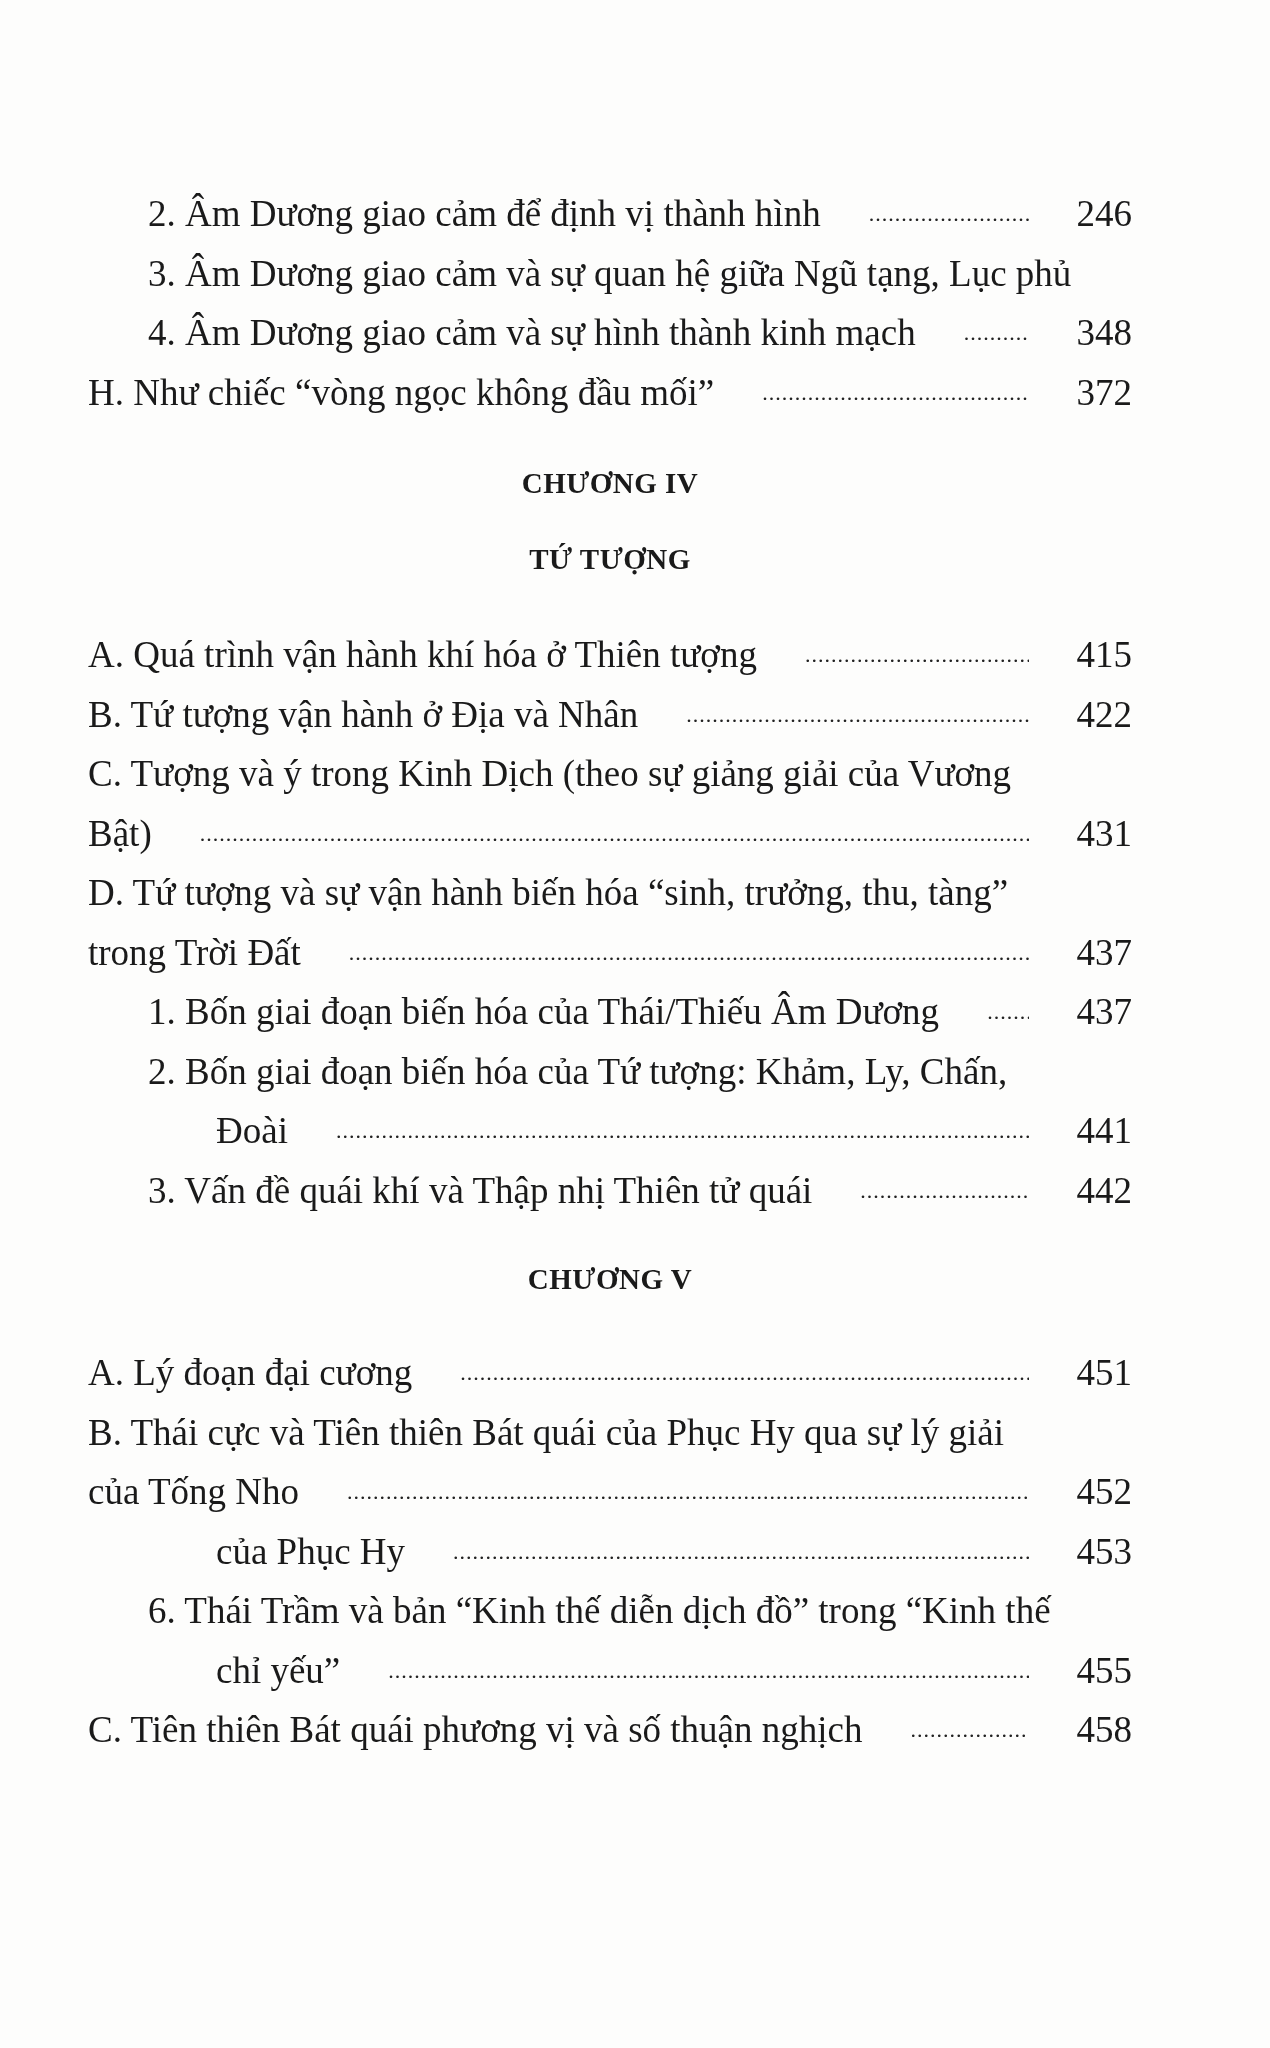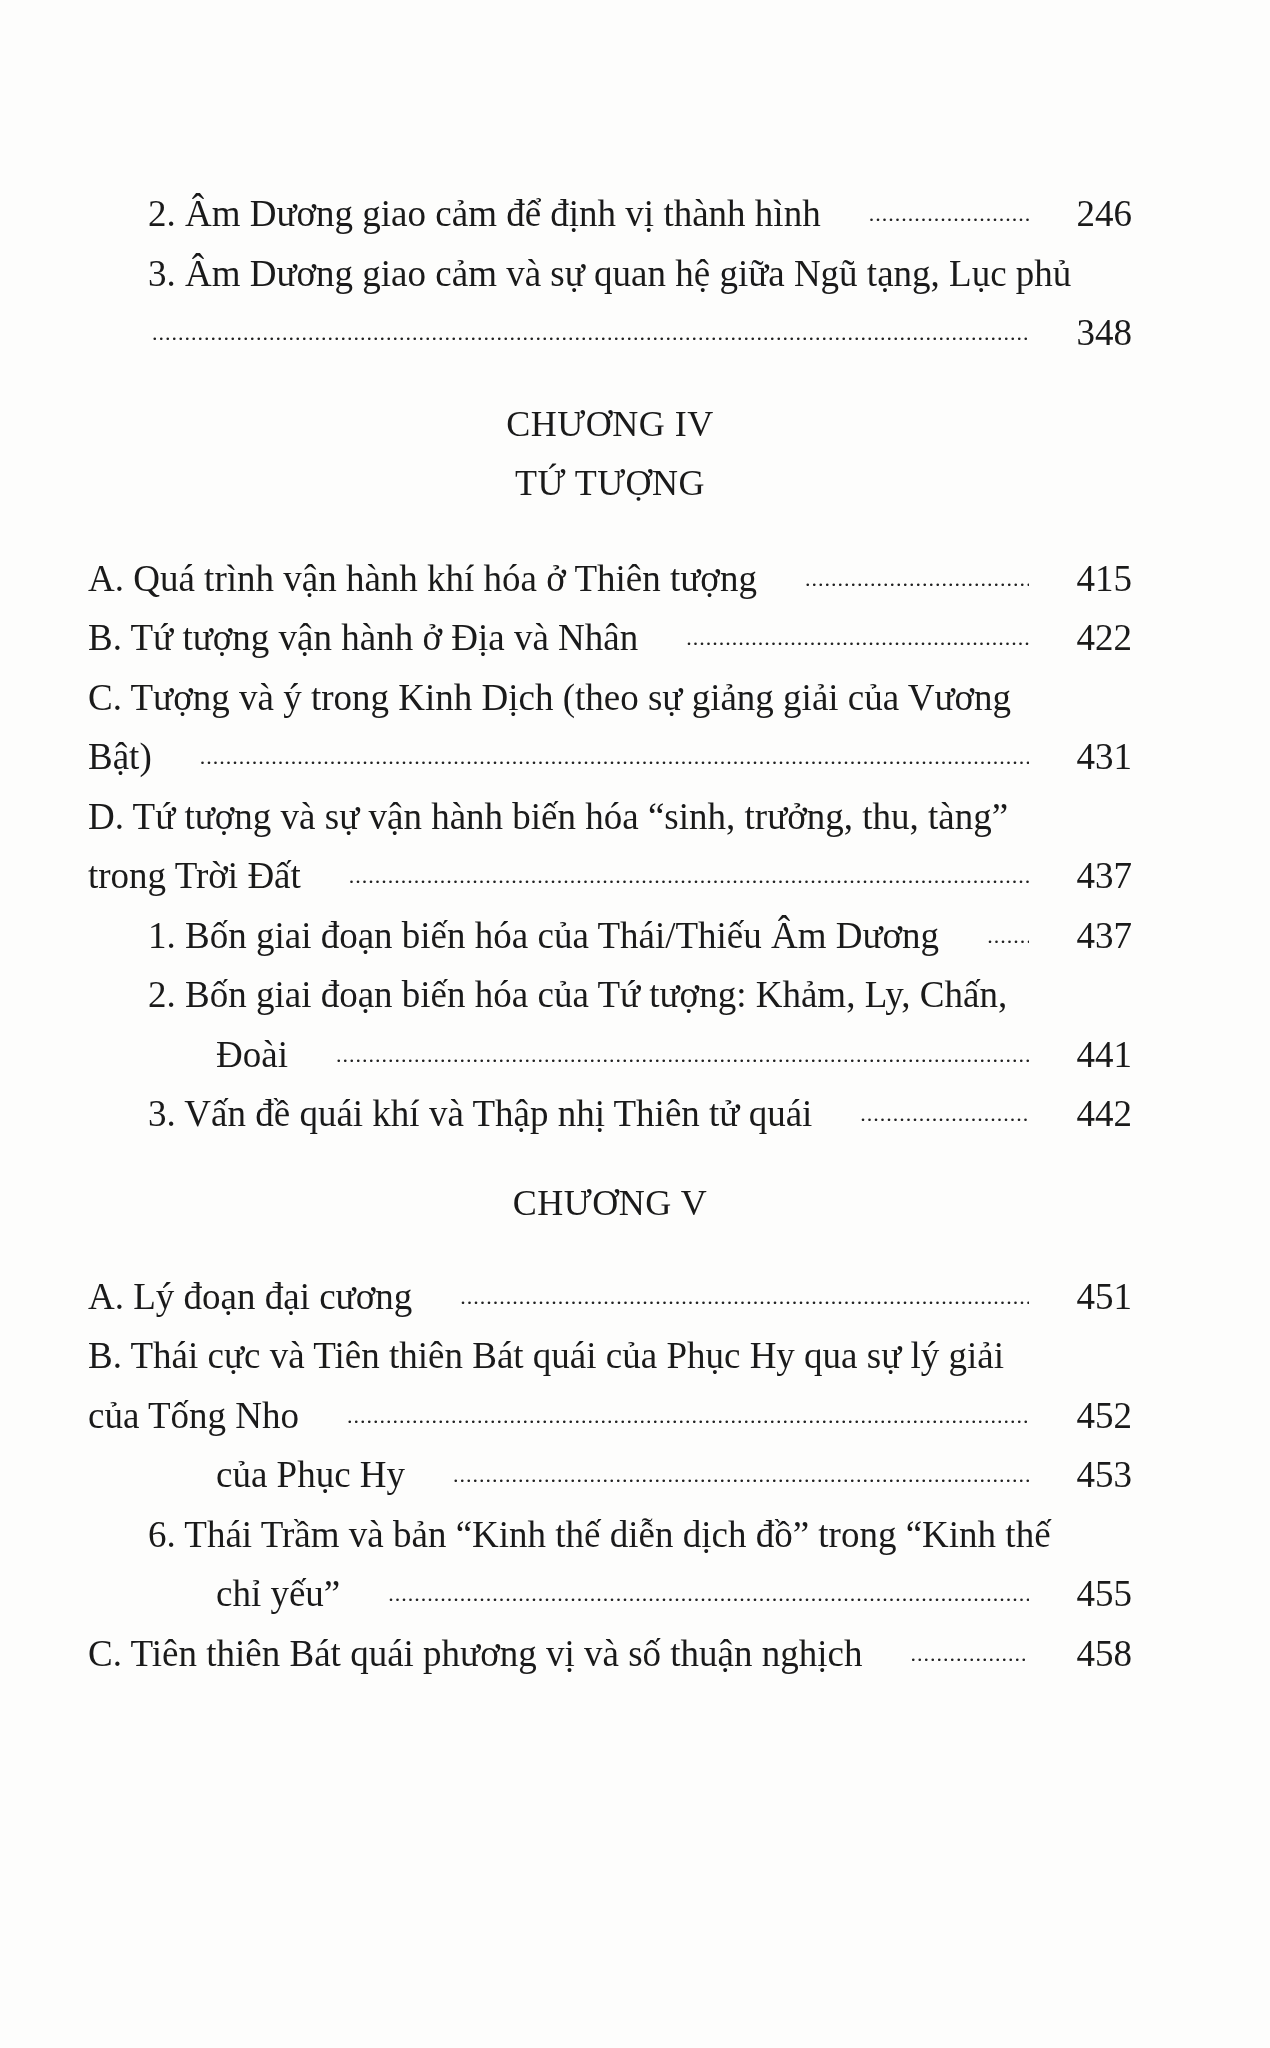--- a/index.html
+++ b/index.html
@@ -35,44 +35,51 @@
     letter-spacing: 1px;
     font-size: 22px;
     color: #222;
   }
   .line .dots::before {
     content: "....................................................................................................................................................................................................................................................";
   }
   .line .pg { flex: 0 0 auto; font-family: Liberation Serif, serif; }
   .chapter {
     text-align: center;
-    font-weight: normal;
-    font-size: 36px;
+    font-weight: bold;
+    font-size: 29px;
     line-height: 59px;
     letter-spacing: 0.5px;
+    margin-top: 17px;
   }
   .chapter-block { margin: 32px 0 36px 0; }
   .chapter-block.ch5 { margin: 30px 0 34px 0; }
 </style>
 </head>
 <body>
 
 <div class="page">
 
   <div class="line indent1">
     <span class="txt">2. Âm Dương giao cảm để định vị thành hình</span>
     <span class="dots"></span>
     <span class="pg">246</span>
   </div>
   <div class="line indent1">
     <span class="txt">3. Âm Dương giao cảm và sự quan hệ giữa Ngũ tạng, Lục phủ</span>
   </div>
   <div class="line indent1">
+    <span class="txt">4. Âm Dương giao cảm và sự hình thành kinh mạch</span>
     <span class="dots"></span>
     <span class="pg">348</span>
+  </div>
+  <div class="line">
+    <span class="txt">H. Như chiếc “vòng ngọc không đầu mối”</span>
+    <span class="dots"></span>
+    <span class="pg">372</span>
   </div>
 
   <div class="chapter-block">
     <div class="chapter">CHƯƠNG IV</div>
     <div class="chapter">TỨ TƯỢNG</div>
   </div>
 
   <div class="line">
     <span class="txt">A. Quá trình vận hành khí hóa ở Thiên tượng</span>
     <span class="dots"></span>

